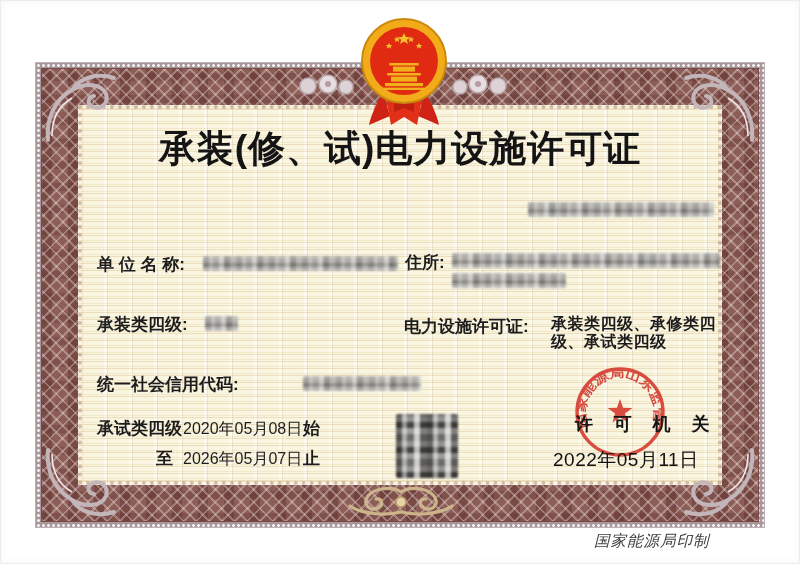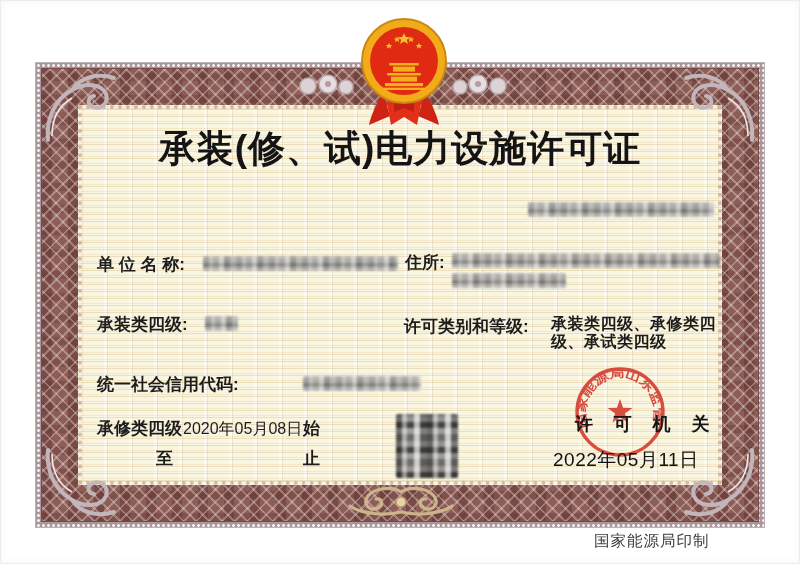--- a/index.html
+++ b/index.html
@@ -54,21 +54,21 @@
     width:62px;height:64px;border-radius:2px;filter:blur(1.2px);opacity:.9;
     background-image:
       repeating-linear-gradient(0deg, rgba(40,40,40,.85) 0 6px, rgba(170,170,170,.45) 6px 12px, rgba(95,95,95,.8) 12px 19px, rgba(205,205,205,.4) 19px 25px),
       repeating-linear-gradient(90deg,#4f4f4f 0 6px,#b5b5b5 6px 11px,#777 11px 18px,#d2d2d2 18px 24px,#5e5e5e 24px 31px);
     background-blend-mode:overlay;
   }
   .seal-overlay{
     font-size:18px;font-weight:700;letter-spacing:5px;color:#151515;white-space:nowrap;font-family:Liberation Mono, monospace;
   }
   .seal-date{font-size:19px;color:#101010;white-space:nowrap;letter-spacing:.5px;}
-  .footer{font-size:15.5px;color:#3c3c3c;letter-spacing:1px;}
+  .footer{font-size:15.5px;color:#3c3c3c;letter-spacing:1px;font-style:italic;}
 </style>
 </head>
 <body>
 
 <div class="photo">
 
   <div class="frame">
     <div class="band"></div>
     <div class="inner"></div>
   </div>
@@ -147,31 +147,32 @@
     <div class="abs lbl" style="left:97px;top:253px">单 位 名 称:</div>
     <div class="abs mosaic" style="left:203px;top:256px;width:195px"></div>
 
     <div class="abs lbl" style="left:405px;top:251px">住所:</div>
     <div class="abs mosaic" style="left:452px;top:253px;width:268px"></div>
     <div class="abs mosaic" style="left:452px;top:273px;width:114px"></div>
 
     <div class="abs lbl" style="left:97px;top:313px">承装类四级:</div>
     <div class="abs mosaic" style="left:205px;top:316px;width:33px"></div>
 
-    <div class="abs lbl" style="left:404px;top:315px">许可类别和等级:</div>
+    <div class="abs lbl" style="left:404px;top:315px">电力设施许可证:</div>
     <div class="abs lbl" style="left:97px;top:373px">统一社会信用代码:</div>
 
     <div class="abs val" style="left:551px;top:315px;width:171px;line-height:18px;font-weight:700;letter-spacing:.5px">承装类四级、承修类四级、承试类四级</div>
     <div class="abs mosaic" style="left:303px;top:376px;width:118px"></div>
 
-    <div class="abs lbl" style="left:97px;top:417px">承修类四级</div>
+    <div class="abs lbl" style="left:97px;top:417px">承试类四级</div>
     <div class="abs val" style="left:183px;top:419px">2020年05月08日</div>
     <div class="abs lbl" style="left:303px;top:417px">始</div>
 
     <div class="abs lbl" style="left:156px;top:447px">至</div>
+    <div class="abs val" style="left:183px;top:449px">2026年05月07日</div>
     <div class="abs lbl" style="left:303px;top:447px">止</div>
 
     <div class="abs qr" style="left:396px;top:414px"></div>
 
     <svg class="abs" style="left:572px;top:366px;opacity:.88" width="96" height="96" viewBox="0 0 96 96">
       <defs>
         <path id="sealArc" d="M 17,61 A 34.5,34.5 0 1 1 79,61" fill="none"></path>
       </defs>
       <circle cx="48" cy="46" r="43" fill="none" stroke="#d5372c" stroke-width="3.4"></circle>
       <text font-size="11.5" font-weight="700" fill="#d0352b" font-family="Liberation Sans, sans-serif">

